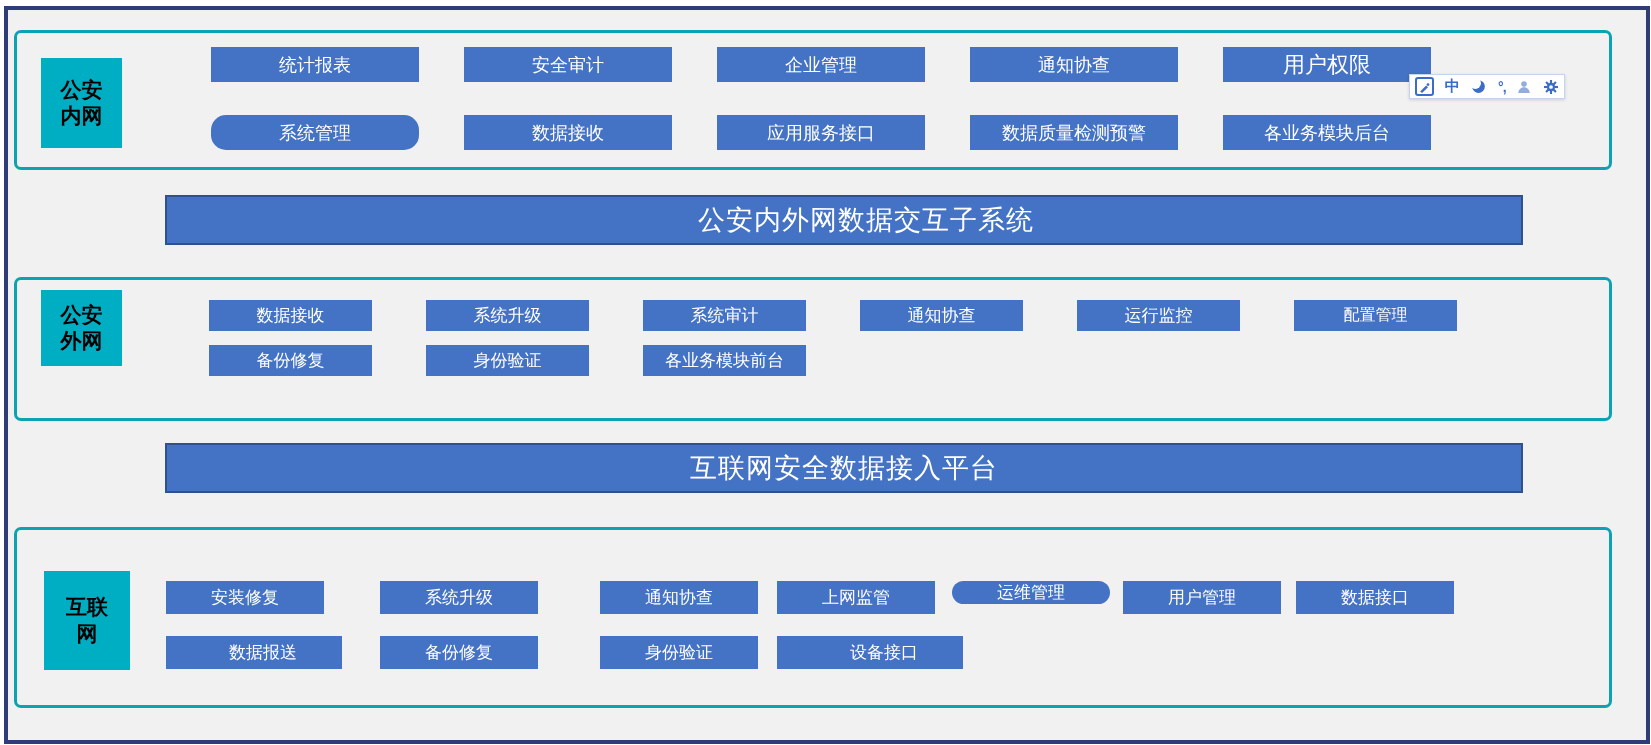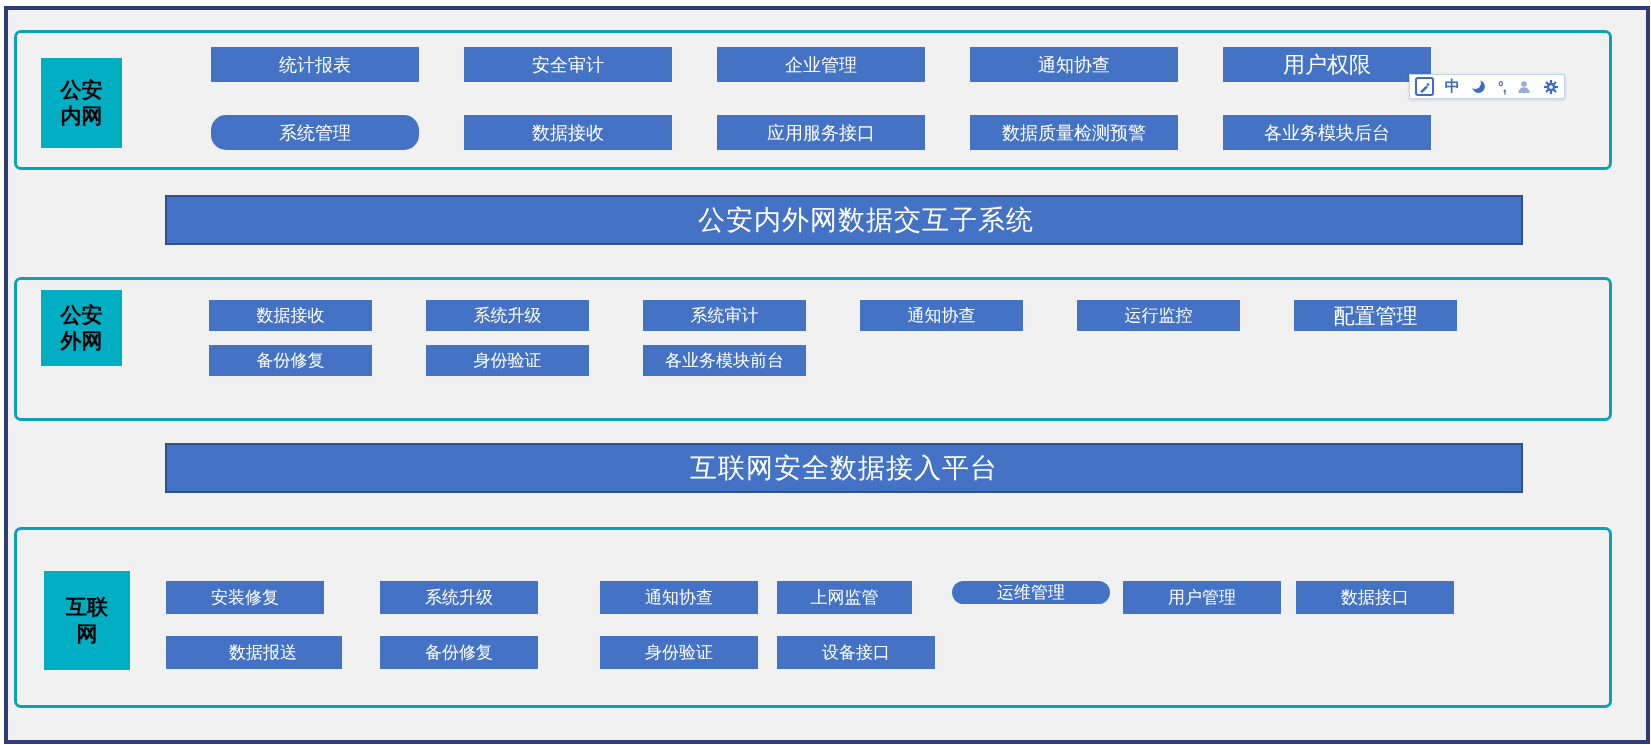--- a/index.html
+++ b/index.html
@@ -133,28 +133,28 @@
     <div class="btn" style="left: 211px; top: 115px; width: 208px; height: 35px; font-size: 18px; border-radius: 15px;">系统管理</div>
     <div class="btn" style="left: 464px; top: 115px; width: 208px; height: 35px; font-size: 18px;">数据接收</div>
     <div class="btn" style="left: 717px; top: 115px; width: 208px; height: 35px; font-size: 18px;">应用服务接口</div>
     <div class="btn" style="left: 970px; top: 115px; width: 208px; height: 35px; font-size: 18px;">数据质量检测预警</div>
     <div class="btn" style="left: 1223px; top: 115px; width: 208px; height: 35px; font-size: 18px;">各业务模块后台</div>
     <div class="btn" style="left: 209px; top: 300px; width: 163px; height: 31px; font-size: 17px;">数据接收</div>
     <div class="btn" style="left: 426px; top: 300px; width: 163px; height: 31px; font-size: 17px;">系统升级</div>
     <div class="btn" style="left: 643px; top: 300px; width: 163px; height: 31px; font-size: 17px;">系统审计</div>
     <div class="btn" style="left: 860px; top: 300px; width: 163px; height: 31px; font-size: 17px;">通知协查</div>
     <div class="btn" style="left: 1077px; top: 300px; width: 163px; height: 31px; font-size: 17px;">运行监控</div>
-    <div class="btn" style="left: 1294px; top: 300px; width: 163px; height: 31px; font-size: 21px;">配置管理</div>
+    <div class="btn" style="left: 1294px; top: 300px; width: 163px; height: 31px; font-size: 16px;">配置管理</div>
     <div class="btn" style="left: 209px; top: 345px; width: 163px; height: 31px; font-size: 17px;">备份修复</div>
     <div class="btn" style="left: 426px; top: 345px; width: 163px; height: 31px; font-size: 17px;">身份验证</div>
     <div class="btn" style="left: 643px; top: 345px; width: 163px; height: 31px; font-size: 17px;">各业务模块前台</div>
     <div class="btn" style="left: 166px; top: 581px; width: 158px; height: 33px; font-size: 17px;">安装修复</div>
     <div class="btn" style="left: 380px; top: 581px; width: 158px; height: 33px; font-size: 17px;">系统升级</div>
     <div class="btn" style="left: 600px; top: 581px; width: 158px; height: 33px; font-size: 17px;">通知协查</div>
-    <div class="btn" style="left: 777px; top: 581px; width: 135px; height: 33px; font-size: 17px;">上网监管</div>
+    <div class="btn" style="left: 777px; top: 581px; width: 158px; height: 33px; font-size: 17px;">上网监管</div>
     <div class="btn" style="left: 952px; top: 581px; width: 158px; height: 23px; font-size: 17px; border-radius: 14px;">运维管理</div>
     <div class="btn" style="left: 1123px; top: 581px; width: 158px; height: 33px; font-size: 17px;">用户管理</div>
     <div class="btn" style="left: 1296px; top: 581px; width: 158px; height: 33px; font-size: 17px;">数据接口</div>
     <div class="btn" style="left: 166px; top: 636px; width: 158px; height: 33px; font-size: 17px; padding-left: 18px;">数据报送</div>
     <div class="btn" style="left: 380px; top: 636px; width: 158px; height: 33px; font-size: 17px;">备份修复</div>
     <div class="btn" style="left: 600px; top: 636px; width: 158px; height: 33px; font-size: 17px;">身份验证</div>
-    <div class="btn" style="left: 777px; top: 636px; width: 158px; height: 33px; font-size: 17px;">设备接口</div>
+    <div class="btn" style="left: 777px; top: 636px; width: 158px; height: 33px; font-size: 17px; padding-left: 28px;">设备接口</div>
   </div>
 
 </body></html>

